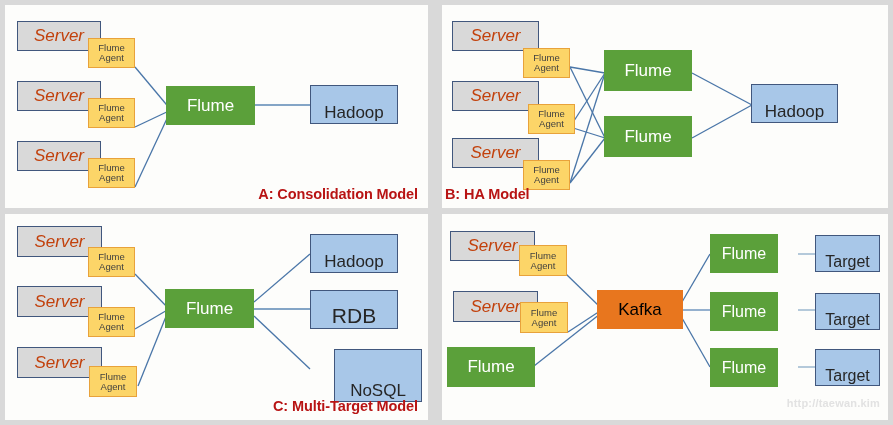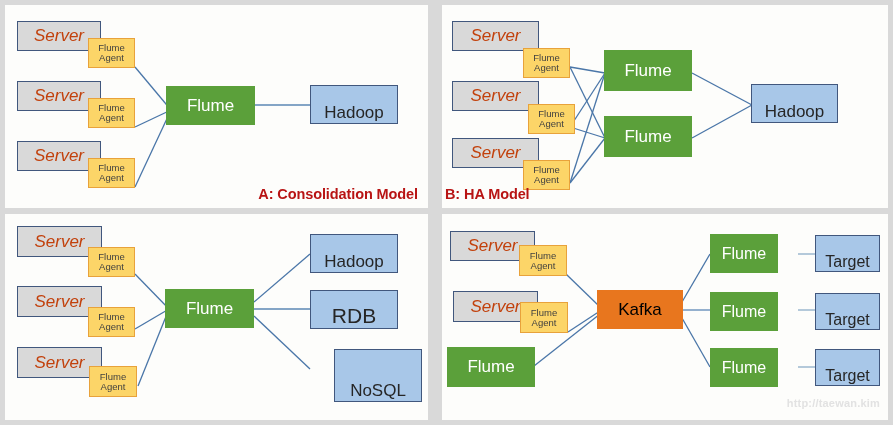--- a/index.html
+++ b/index.html
@@ -168,20 +168,21 @@
     <div class="node target" style="left:305px;top:20px;width:88px;height:39px;font-size:17px;">
       <span>Hadoop</span>
     </div>
     <div class="node target" style="left:305px;top:76px;width:88px;height:39px;font-size:21px;">
       <span>RDB</span>
     </div>
     <div class="node target" style="left:305px;top:135px;width:88px;height:53px;font-size:17px;margin-left:24px;">
       <span>NoSQL</span>
     </div>
 
+    <div class="panel-title" style="right:10px;bottom:6px;">C: Multi-Target Model</div>
   </div>
 
   <div class="panel" style="left:442px;top:214px;width:446px;height:206px;">
     <svg width="446" height="206">
       <g stroke="#4a76a8" stroke-width="1.3" fill="none">
         <line x1="124" y1="60" x2="158" y2="93"></line>
         <line x1="126" y1="118" x2="158" y2="97"></line>
         <line x1="92" y1="152" x2="158" y2="100"></line>
         <line x1="240" y1="88" x2="268" y2="40"></line>
         <line x1="240" y1="96" x2="268" y2="96" stroke="#5b87b5"></line>

